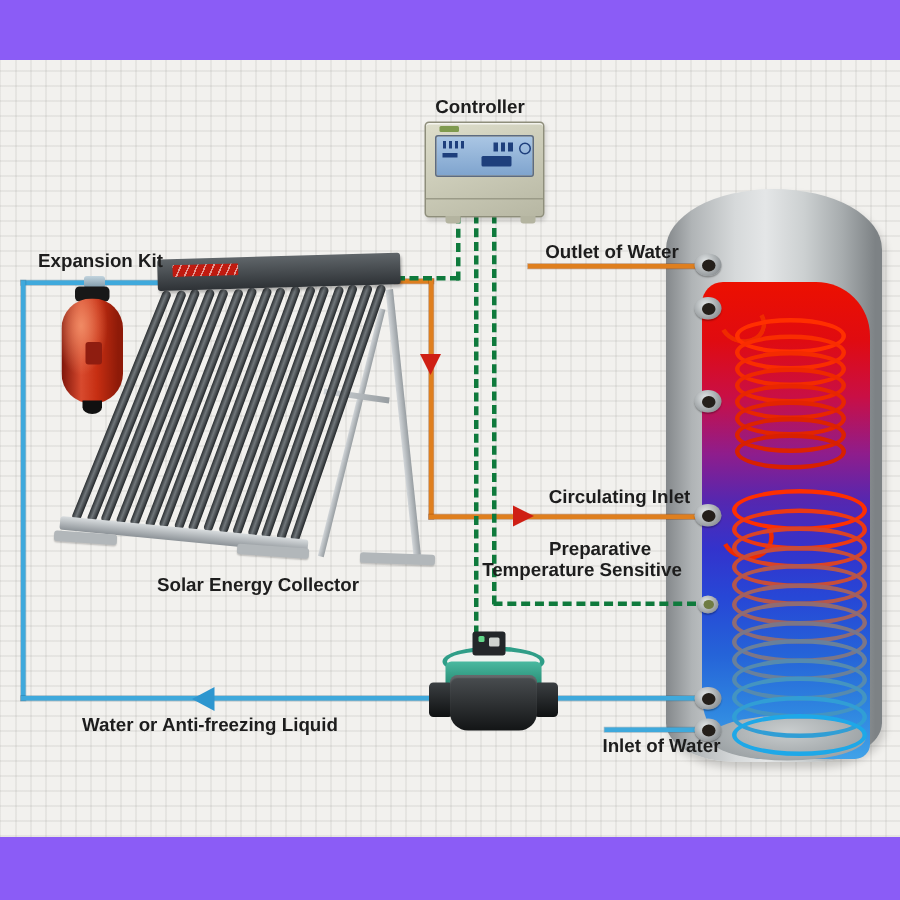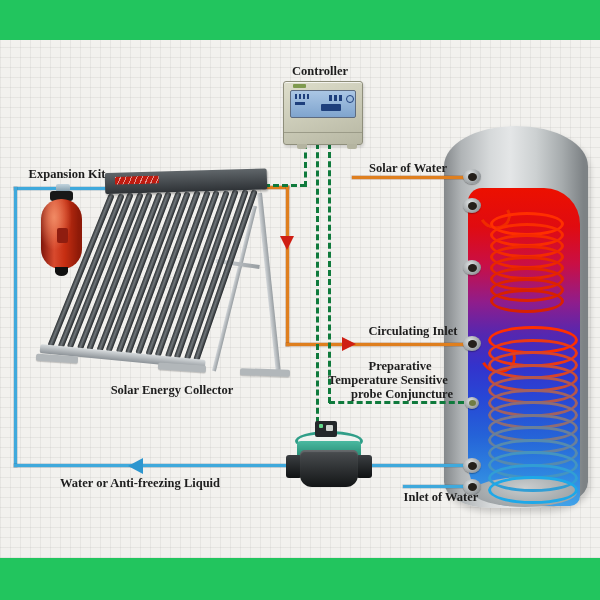--- a/index.html
+++ b/index.html
@@ -1,17 +1,17 @@
 <!DOCTYPE html>
 <html style="--pipe-hot: #df7f1e; --pipe-cold: #3fa9dc; --sensor-wire: #0f7a3c; --flow-arrow-red: #cf1f14; --flow-arrow-blue: #2d96cf; --expansion-tank-red: #c33420; --pump-teal: #2f9e88; --tank-hot-top: #ec1000; --tank-cold-bottom: #41a2e8; --coil-hot: #ff2f00; --coil-cold: #1ea8e8;"><head>
 <meta charset="utf-8">
 <style>
   html,body{margin:0;padding:0;background:#fff;}
-  #stage{position:relative;width:600px;height:600px;overflow:hidden;background:#22c55e;
-         font-family:Liberation Serif, serif;}
+  #stage{position:relative;width:600px;height:600px;overflow:hidden;background:#8b5cf6;
+         font-family:Liberation Sans, sans-serif;}
   
   .grid-bg{position:absolute;left:0;top:40px;width:600px;height:518px;z-index:0;
     background-color:#f2f1ee;
     background-image:
       repeating-linear-gradient(0deg, rgba(120,120,115,.10) 0 1px, transparent 1px 10px),
       repeating-linear-gradient(90deg, rgba(120,120,115,.10) 0 1px, transparent 1px 10px);}
   
   .lbl{position:absolute;font-weight:bold;font-size:12.5px;line-height:14px;color:#1d1d1d;
        white-space:nowrap;transform:translateX(-50%);z-index:6;}
   
@@ -223,22 +223,21 @@
       <div class="pump-spec"></div>
     </div>
     <div class="pump-teal"></div>
     <div class="pump-port" style="left:286px"></div>
     <div class="pump-port" style="left:356px"></div>
     <div class="pump-housing"></div>
   </div>
 
   <div class="lbl" style="left:320px;top:64px">Controller</div>
   <div class="lbl" style="left:67px;top:167px">Expansion Kit</div>
-  <div class="lbl" style="left:408px;top:161px">Solar of Water</div>
+  <div class="lbl" style="left:408px;top:161px">Outlet of Water</div>
   <div class="lbl" style="left:413px;top:324px">Circulating Inlet</div>
   <div class="lbl" style="left:400px;top:359px">Preparative</div>
   <div class="lbl" style="left:388px;top:373px">Temperature Sensitive</div>
-  <div class="lbl" style="left:402px;top:387px">probe Conjuncture</div>
   <div class="lbl" style="left:441px;top:490px">Inlet of Water</div>
   <div class="lbl" style="left:140px;top:476px">Water or Anti-freezing Liquid</div>
   <div class="lbl" style="left:172px;top:383px">Solar Energy Collector</div>
 
 </div>
 
 </body></html>

